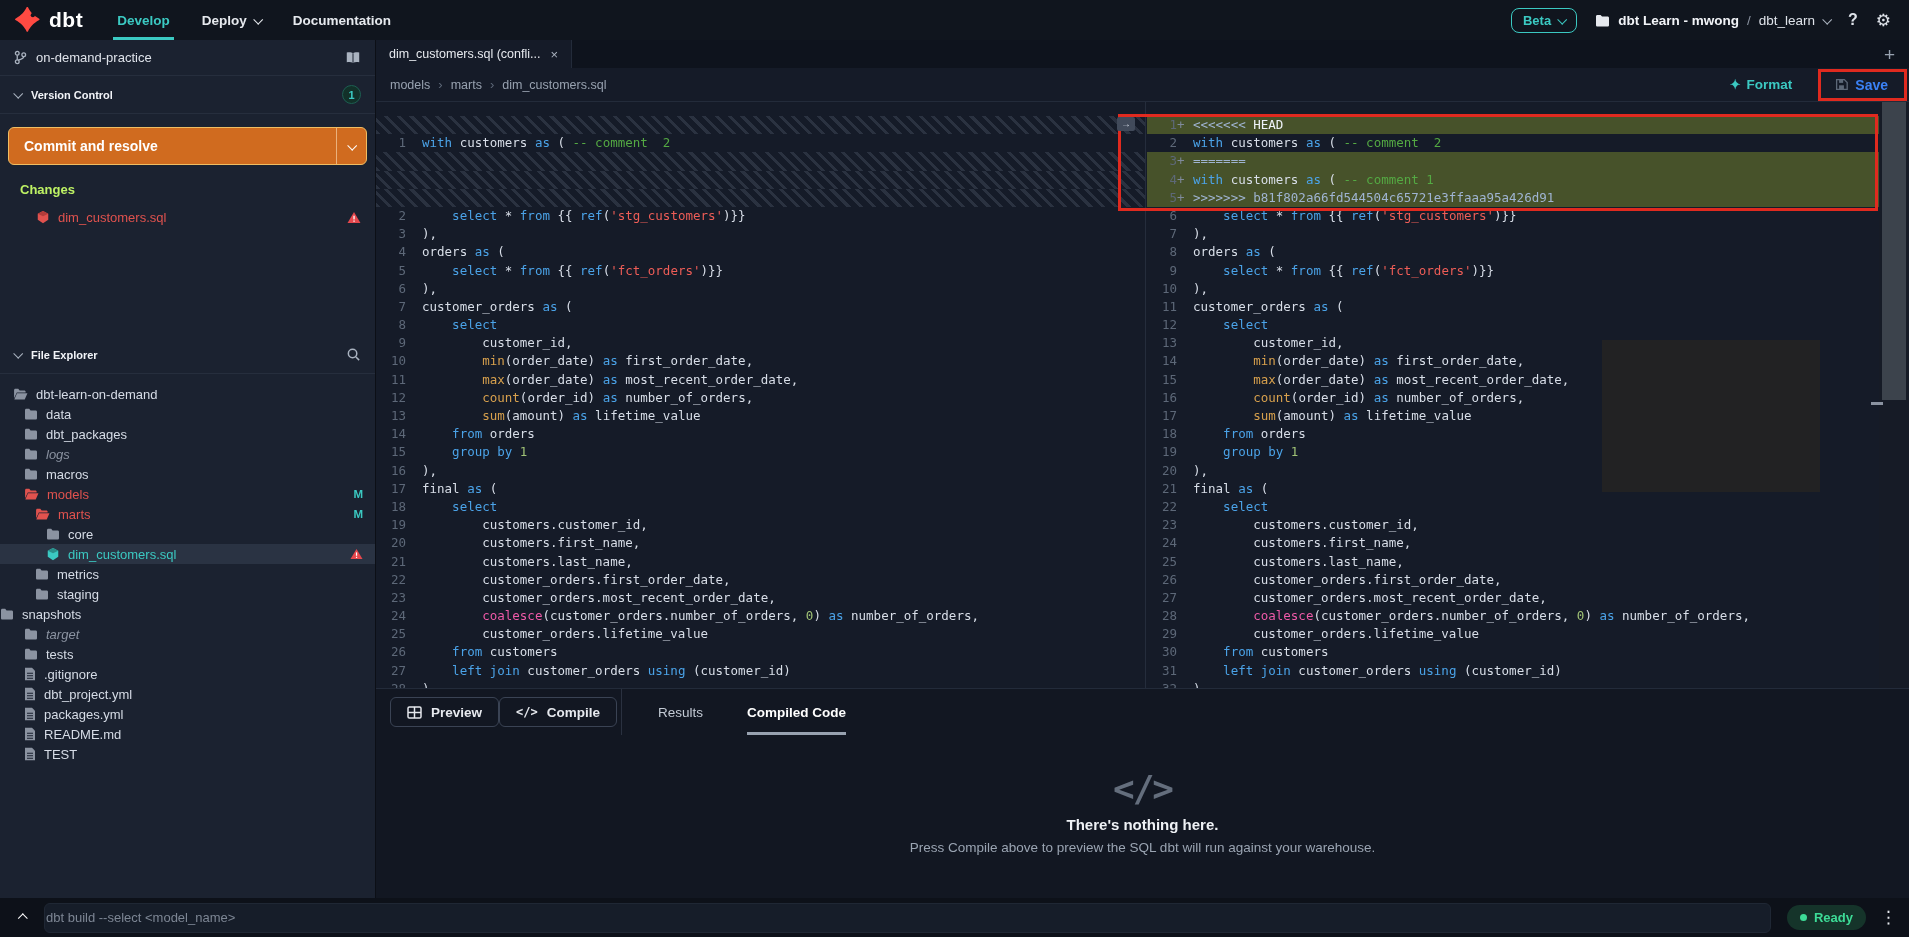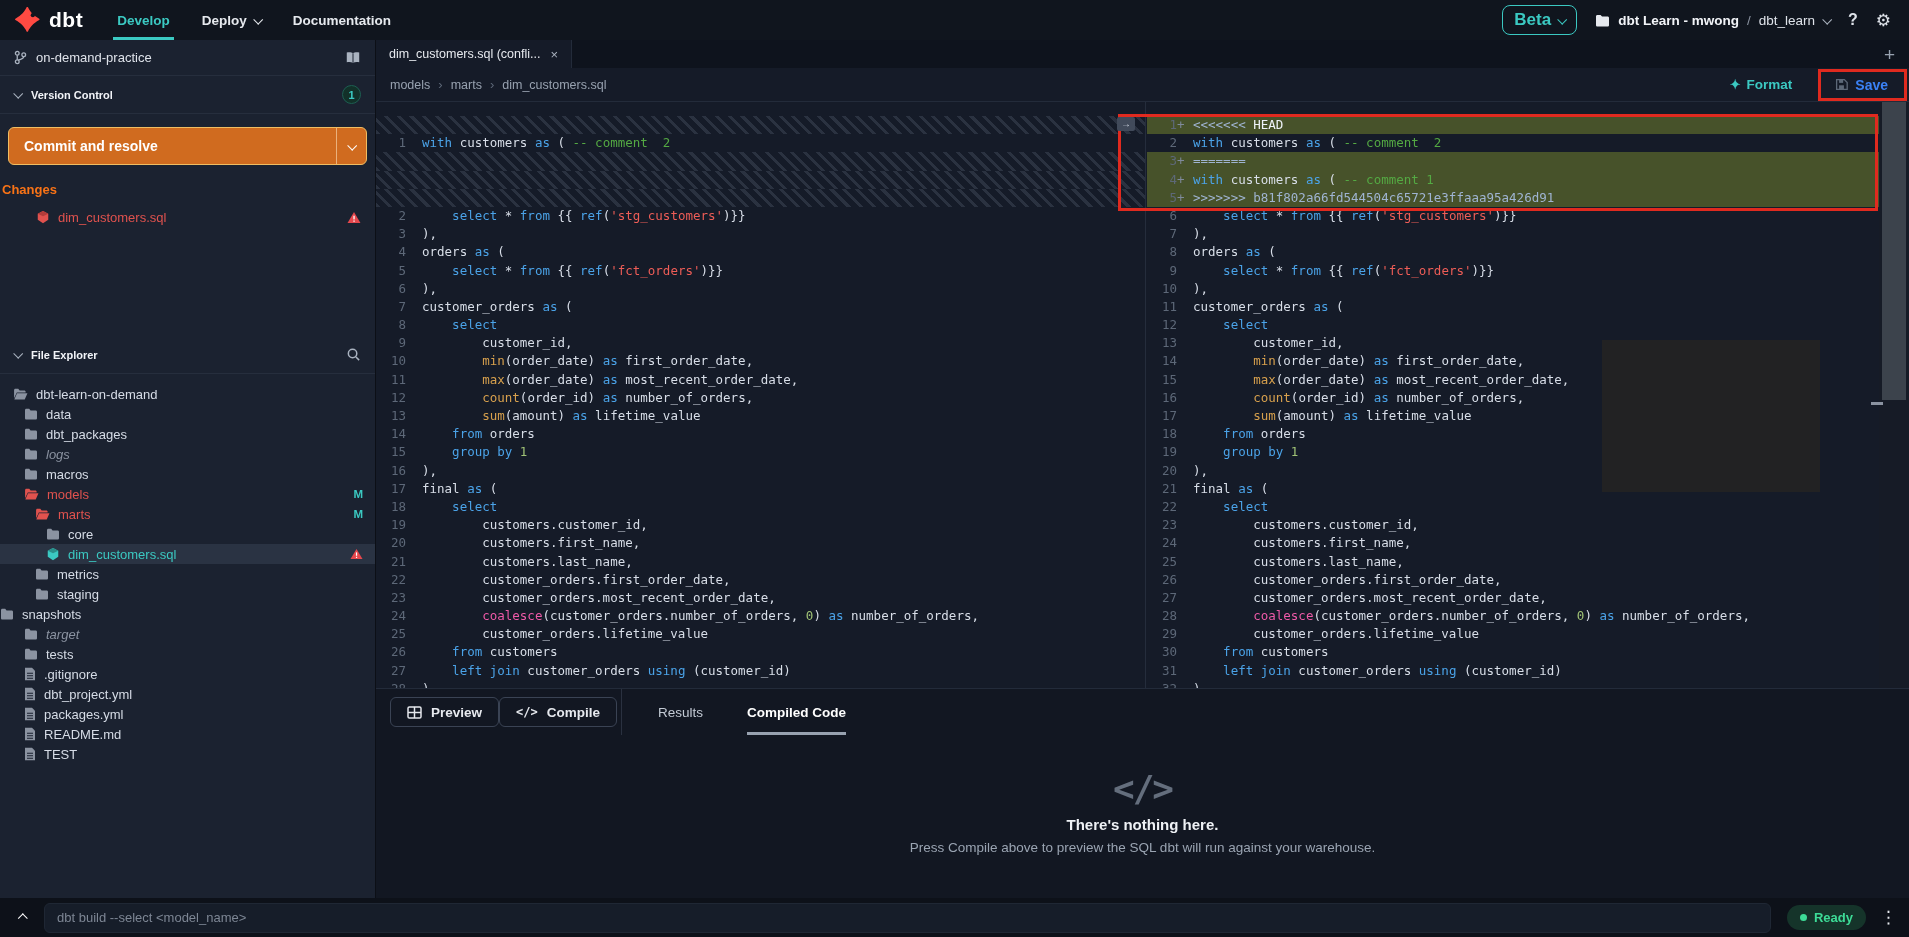--- a/index.html
+++ b/index.html
@@ -7,40 +7,40 @@
   #frame { position:relative; width:1909px; height:937px; background:#10151f; overflow:hidden; color:#dfe3ea; }
 
   
   .topnav { position:absolute; top:0; left:0; right:0; height:40px; background:#10151e; display:flex; align-items:stretch; z-index:5; }
   .logo-wrap { display:flex; align-items:center; gap:7px; padding:0 18px 0 14px; }
   .logo-text { font-size:21px; font-weight:800; color:#fff; letter-spacing:.5px; }
   .nav-item { position:relative; display:flex; align-items:center; gap:7px; padding:0 16px; font-size:13.5px; font-weight:700; color:#e6e9ee; cursor:pointer; }
   .nav-item.active { color:#3bc9c2; }
   .nav-item.active::after { content:""; position:absolute; left:12px; right:12px; bottom:0; height:3px; background:#3bc9c2; }
   .nav-right { margin-left:auto; display:flex; align-items:center; gap:18px; padding-right:18px; }
-  .beta-pill { display:flex; align-items:center; gap:7px; border:1.5px solid #3bc9c2; color:#3bc9c2; font-size:17px; font-weight:700; border-radius:8px; padding:4px 11px; cursor:pointer; }
+  .beta-pill { display:flex; align-items:center; gap:7px; border:1.5px solid #3bc9c2; color:#3bc9c2; font-size:13px; font-weight:700; border-radius:8px; padding:4px 11px; cursor:pointer; }
   .acct { display:flex; align-items:center; gap:8px; font-size:13.5px; cursor:pointer; }
   .acct .name { font-weight:700; color:#f2f4f8; }
   .acct .slash { color:#8b93a1; }
   .chev { display:inline-block; width:7px; height:7px; border-right:1.8px solid currentColor; border-bottom:1.8px solid currentColor; transform:rotate(45deg) translateY(-1px); }
   .chev-up { transform:rotate(-135deg) translateY(-1px); }
   .help-glyph { font-size:16px; font-weight:800; color:#dfe3ea; cursor:pointer; }
   .gear-glyph { font-size:17px; color:#dfe3ea; cursor:pointer; }
 
   
   .sidebar { position:absolute; top:40px; left:0; width:376px; bottom:39px; background:#1b2230; border-right:1px solid #0c0f16; overflow:hidden; }
   .branch-row { height:36px; display:flex; align-items:center; gap:9px; padding:0 14px; border-bottom:1px solid #262e3d; font-size:13px; color:#dfe3ea; cursor:pointer; }
   .sec-header { height:38px; display:flex; align-items:center; gap:10px; padding:0 14px; border-bottom:1px solid #262e3d; cursor:pointer; }
   .sec-header .t { font-size:11px; font-weight:700; color:#f2f4f8; }
   .sec-chev { color:#aab3c0; }
   .badge-1 { margin-left:auto; width:19px; height:19px; border-radius:50%; background:#123129; border:1px solid #1d5f52; color:#3bc9c2; font-size:11px; font-weight:700; display:flex; align-items:center; justify-content:center; }
   .commit-btn { margin:13px 8px 0 8px; height:38px; display:flex; border:1px solid #f0bd62; border-radius:6px; overflow:hidden; background:#d06b1f; cursor:pointer; }
   .commit-main { flex:1; display:flex; align-items:center; padding-left:15px; color:#fff; font-size:14px; font-weight:700; }
   .commit-drop { width:30px; display:flex; align-items:center; justify-content:center; border-left:1px solid rgba(255,235,200,.55); color:#fff; }
-  .changes-label { margin:17px 0 0 2px; font-size:13px; font-weight:700; color:#f97316; }
+  .changes-label { margin:17px 0 0 20px; font-size:13px; font-weight:700; color:#bef264; }
   .changed-row { margin-top:7px; height:26px; display:flex; align-items:center; gap:8px; padding:0 14px 0 36px; cursor:pointer; }
   .changed-row .fname { font-size:13px; color:#e0524e; }
   .changed-row .sp { flex:1; }
   .fe-gap { height:106px; }
   .tree { padding-top:10px; }
   .trow { height:20px; display:flex; align-items:center; gap:8px; padding-right:12px; font-size:13px; color:#d6dce6; cursor:pointer; }
   .trow.sel { background:#2a3343; }
   .trow .lbl.c-red { color:#e0524e; }
   .trow .lbl.c-teal { color:#3bc9c2; }
   .trow .lbl.dim { color:#8b93a1; font-style:italic; }
@@ -94,21 +94,21 @@
   .ptab.active { color:#fff; font-weight:700; }
   .ptab.active::after { content:""; position:absolute; left:0; right:0; bottom:0; height:3px; background:#98a2b0; }
   .empty { flex:1; display:flex; flex-direction:column; align-items:center; justify-content:center; gap:7px; padding-bottom:10px; }
   .empty .big-code { font-family:"DejaVu Sans Mono","Liberation Mono",monospace; font-size:36px; font-weight:800; color:#646e7d; letter-spacing:-2px; }
   .empty .et { font-size:15px; font-weight:700; color:#eef1f5; }
   .empty .es { font-size:13.5px; color:#9aa4b2; }
 
   
   .commandbar { position:absolute; left:0; right:0; bottom:0; height:39px; background:#0d1119; display:flex; align-items:center; padding:0 12px 0 10px; z-index:6; }
   .collapse { width:26px; display:flex; justify-content:center; color:#fff; cursor:pointer; }
-  .cmd-input { flex:1; height:30px; margin:0 16px 0 8px; background:#161d29; border:1px solid #1f2734; border-radius:6px; color:#ffffff; font-size:13px; padding:0 12px; outline:none; }
+  .cmd-input { flex:1; height:30px; margin:0 16px 0 8px; background:#161d29; border:1px solid #1f2734; border-radius:6px; color:#ffffff; font-size:13px; padding:0 1px; outline:none; }
   .cmd-input::placeholder { color:#7d8694; opacity:1; }
   .ready-pill { display:flex; align-items:center; gap:7px; height:25px; padding:0 13px; border-radius:13px; background:#15342a; color:#3ddc97; font-size:13px; font-weight:600; }
   .ready-dot { width:7px; height:7px; border-radius:50%; background:#3ddc97; }
   .kebab { margin-left:14px; color:#e6e9ee; font-size:17px; cursor:pointer; letter-spacing:0; }
 </style>
 </head>
 <body>
 
 <div id="frame">
 

